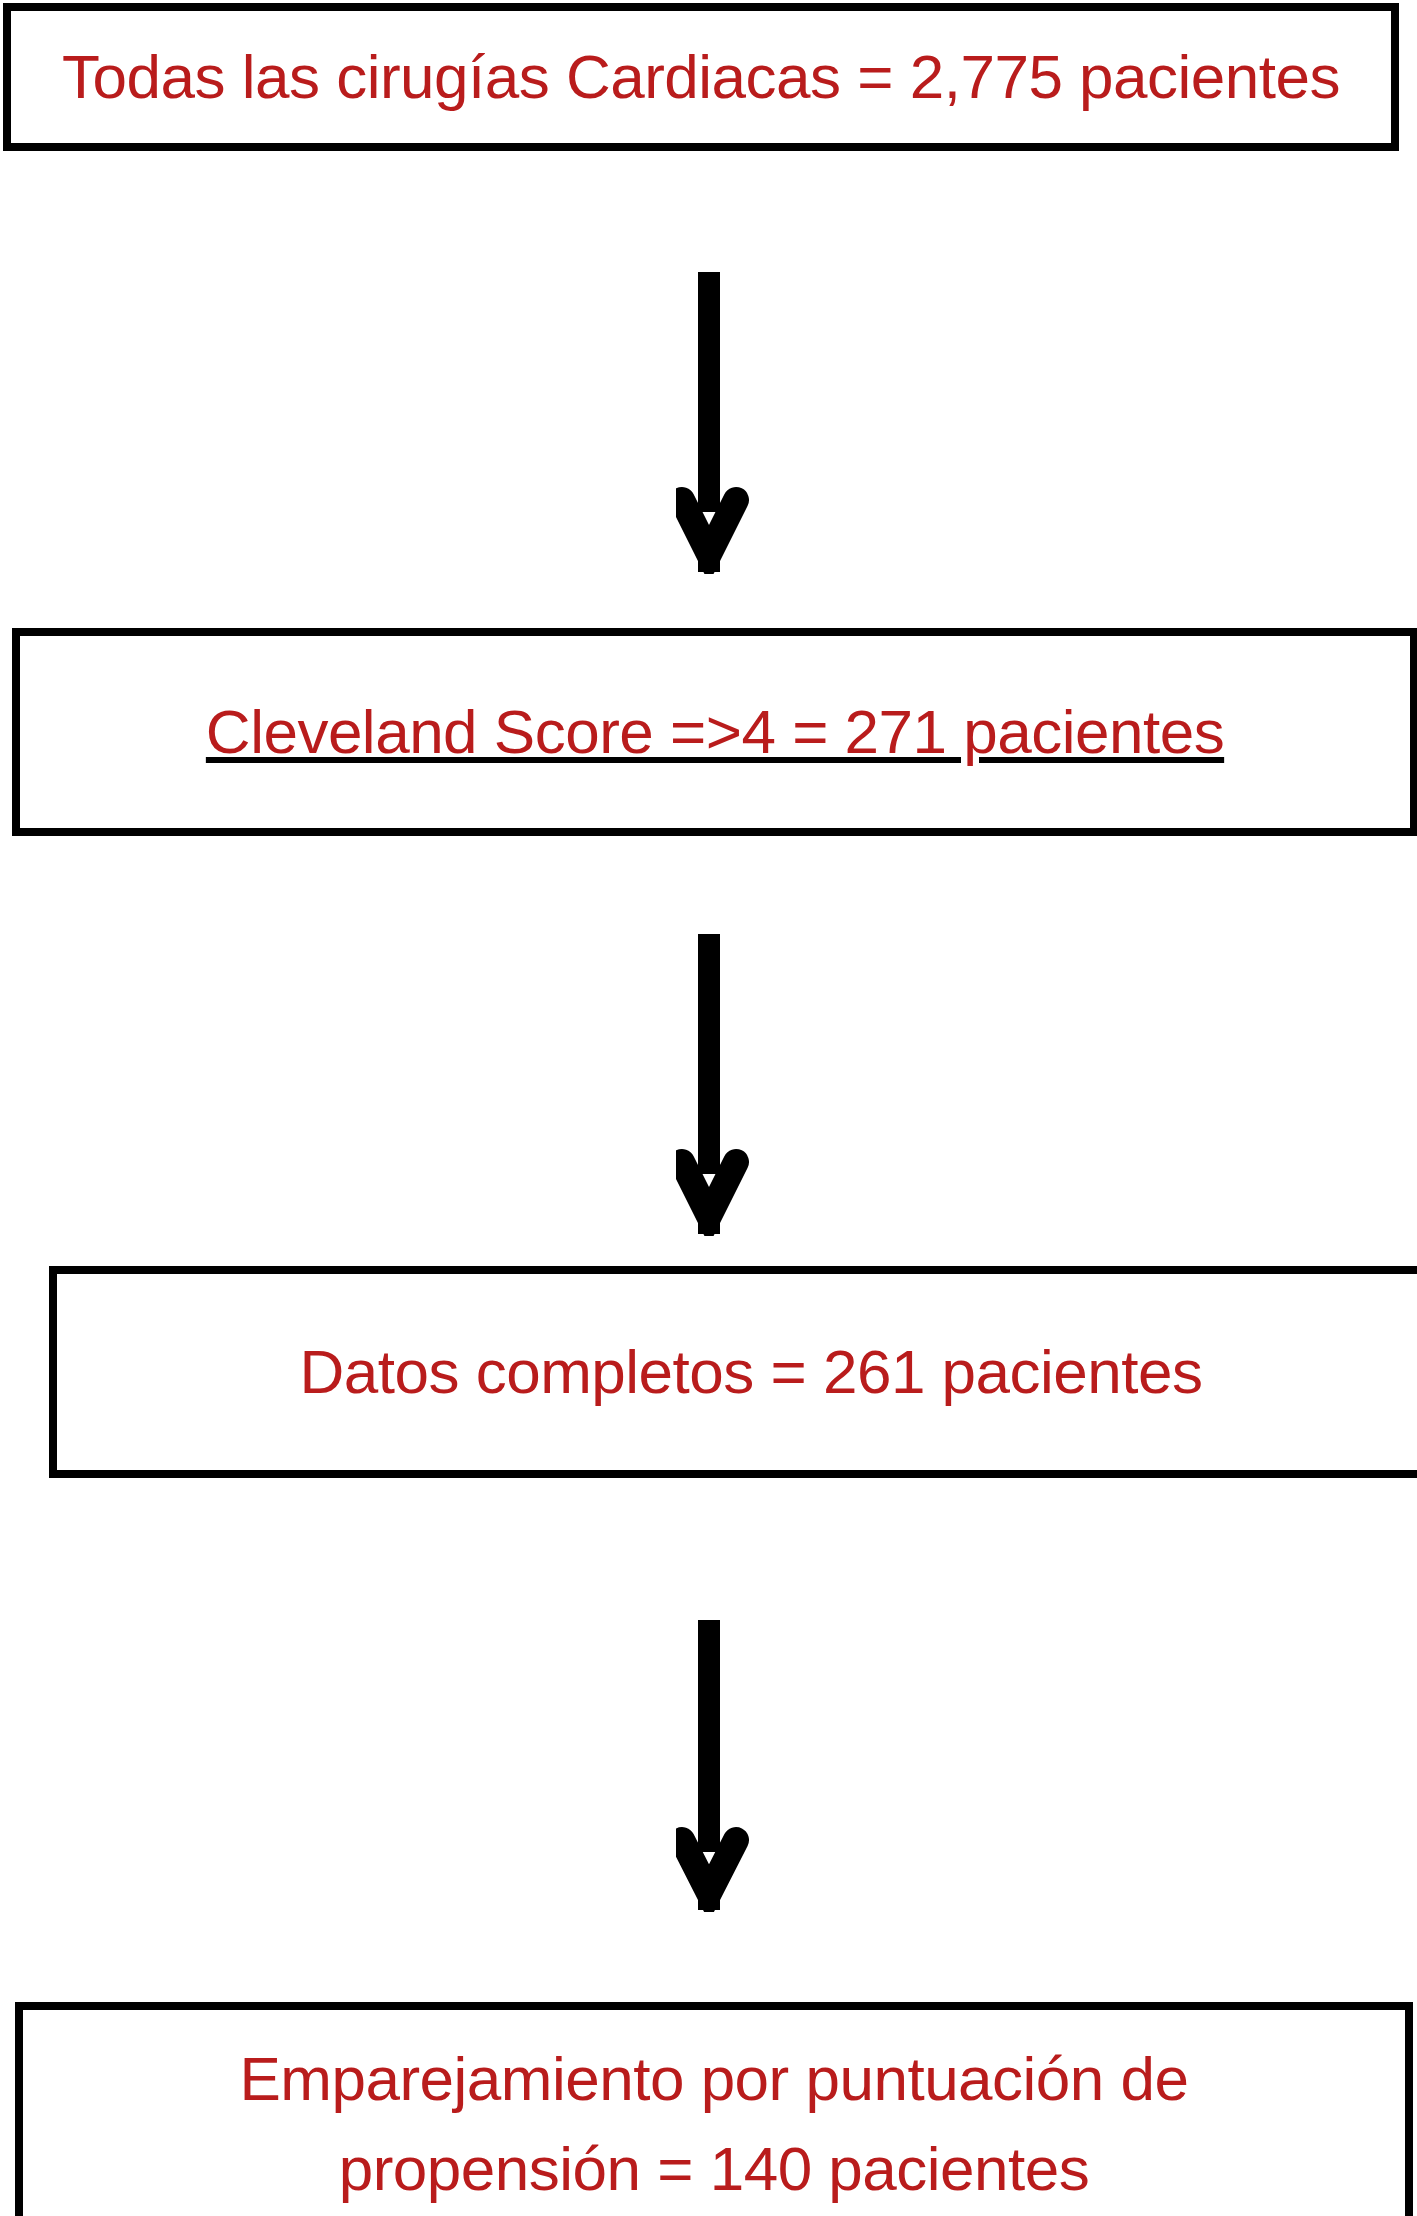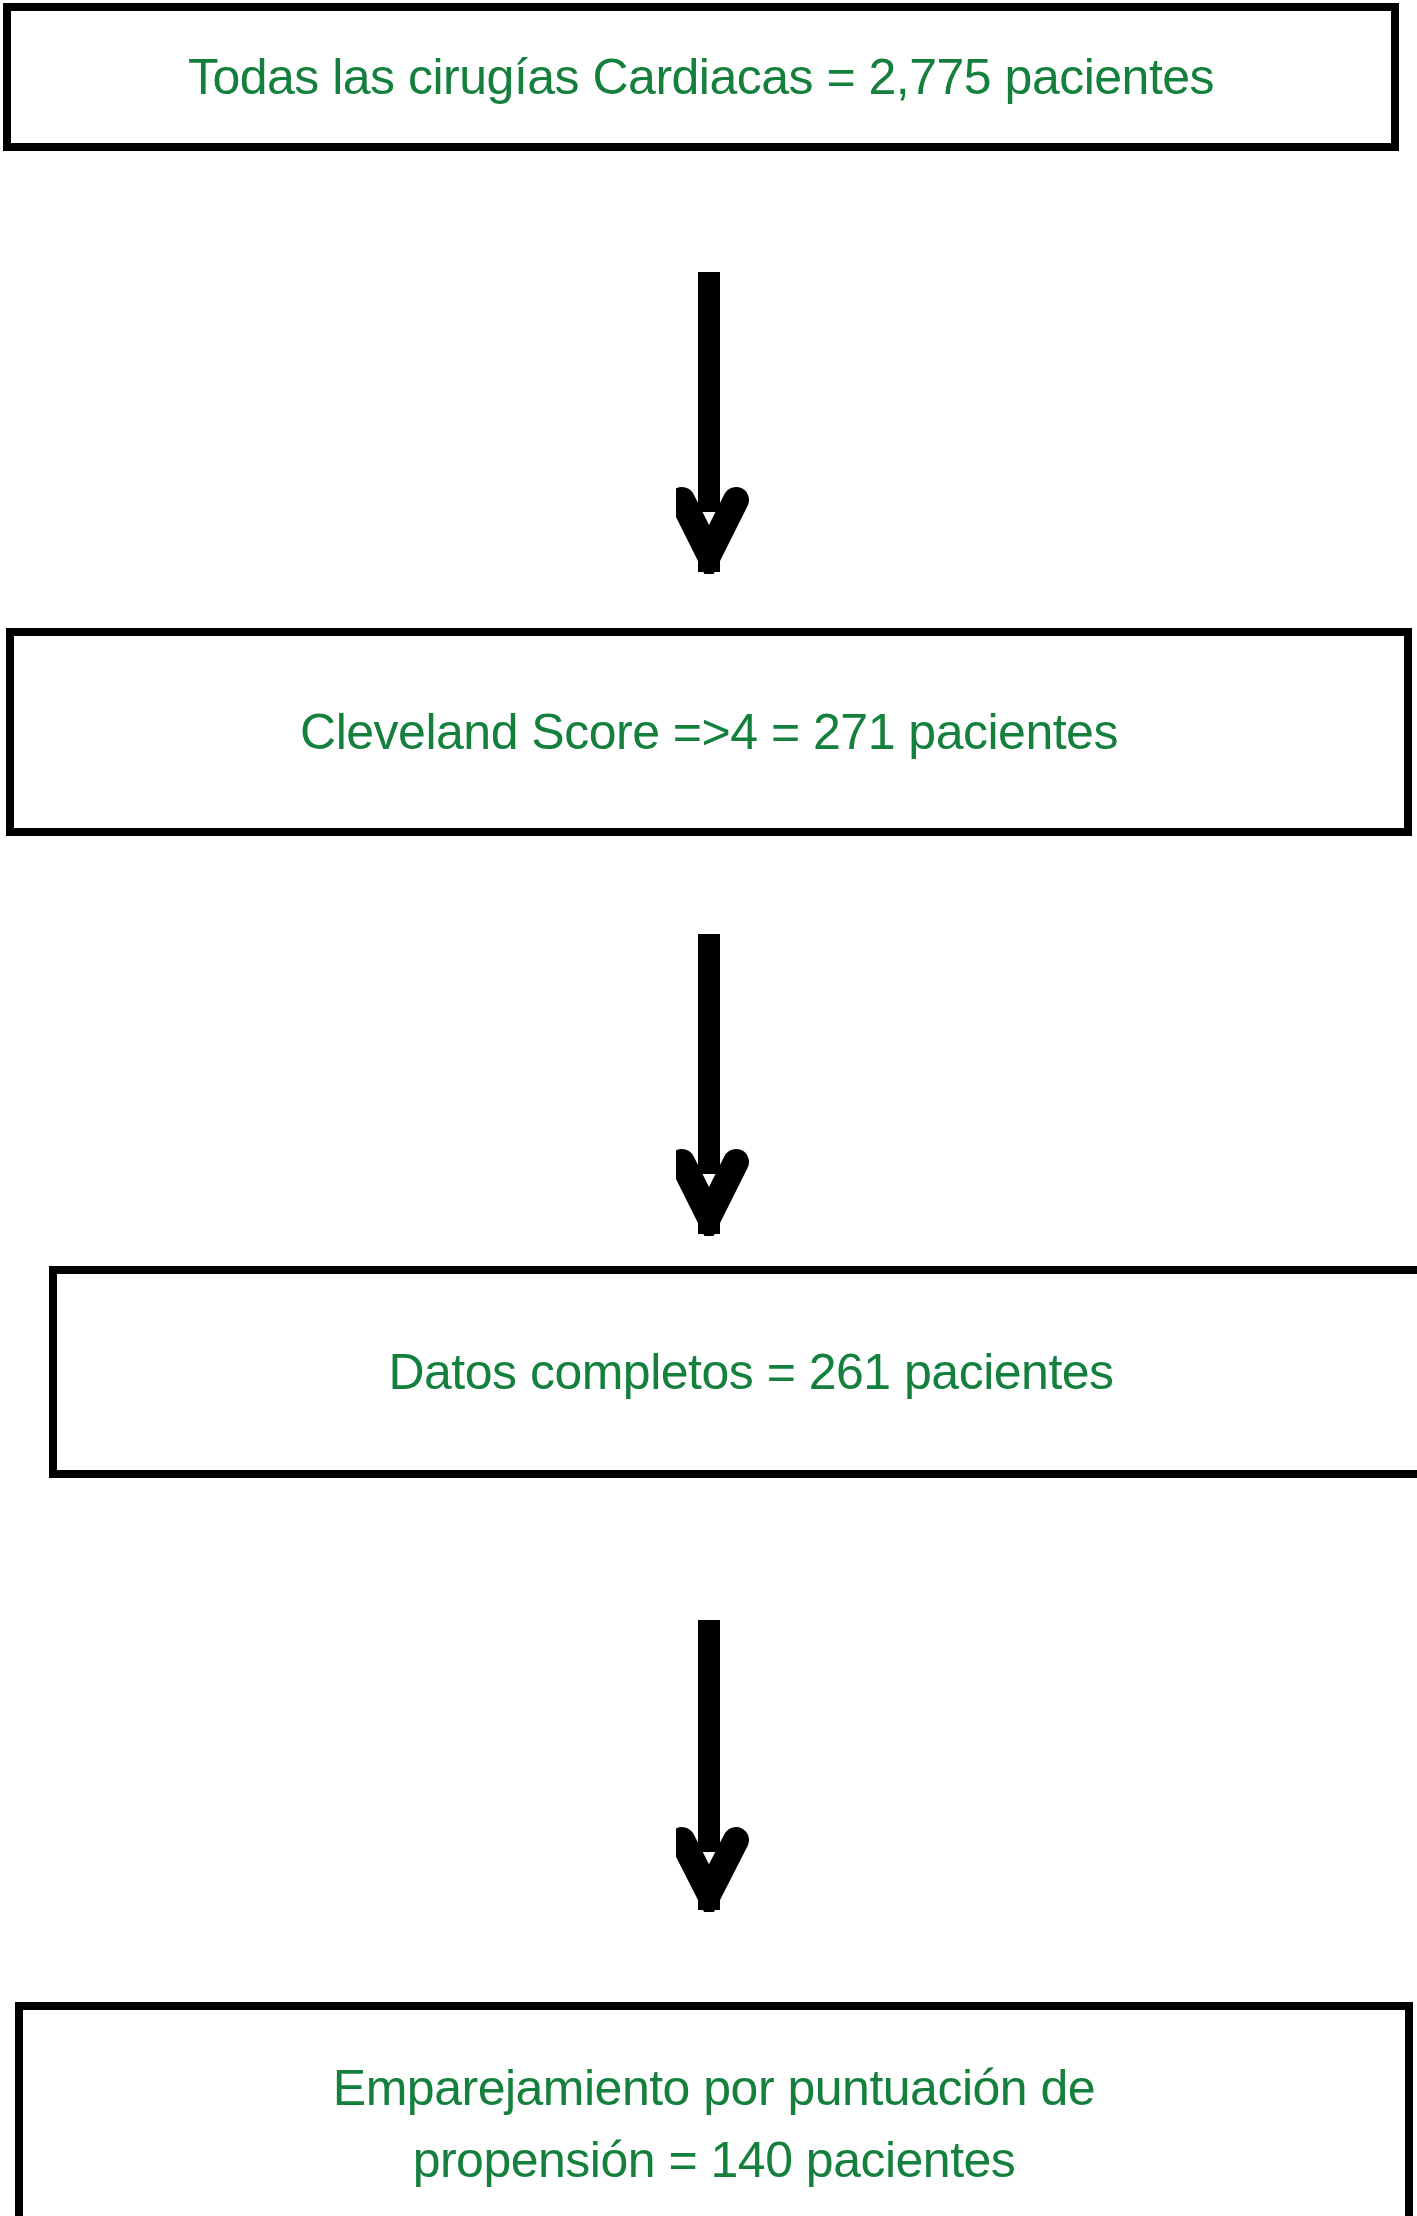--- a/index.html
+++ b/index.html
@@ -23,32 +23,32 @@
     position: absolute;
     box-sizing: border-box;
     background: #ffffff;
     border: 8px solid #000000;
     display: flex;
     align-items: center;
     justify-content: center;
     text-align: center;
   }
   .flow-box .box-text {
-    color: #15803d;
+    color: #b91c1c;
     font-family: "Liberation Sans", sans-serif;
     font-weight: 400;
-    font-size: 50px;
+    font-size: 62px;
     line-height: 1.42;
     letter-spacing: -0.5px;
     white-space: pre-line;
     padding: 0 18px;
   }
 
   #box-1 { left: 3px;  top: 3px;    width: 1396px; height: 148px; }
-  #box-2 { left: 6px;  top: 628px;  width: 1406px; height: 208px; }
+  #box-2 { left: 12px;  top: 628px;  width: 1406px; height: 208px; text-decoration: underline; }
   #box-3 { left: 9px;  top: 1266px; width: 1404px; height: 212px; margin-left: 40px; }
   #box-4 { left: 15px; top: 2002px; width: 1398px; height: 244px; }
 
   #box-4 .box-text { line-height: 1.45; }
 
   
   .arrow {
     position: absolute;
     left: 676px;
     width: 74px;

